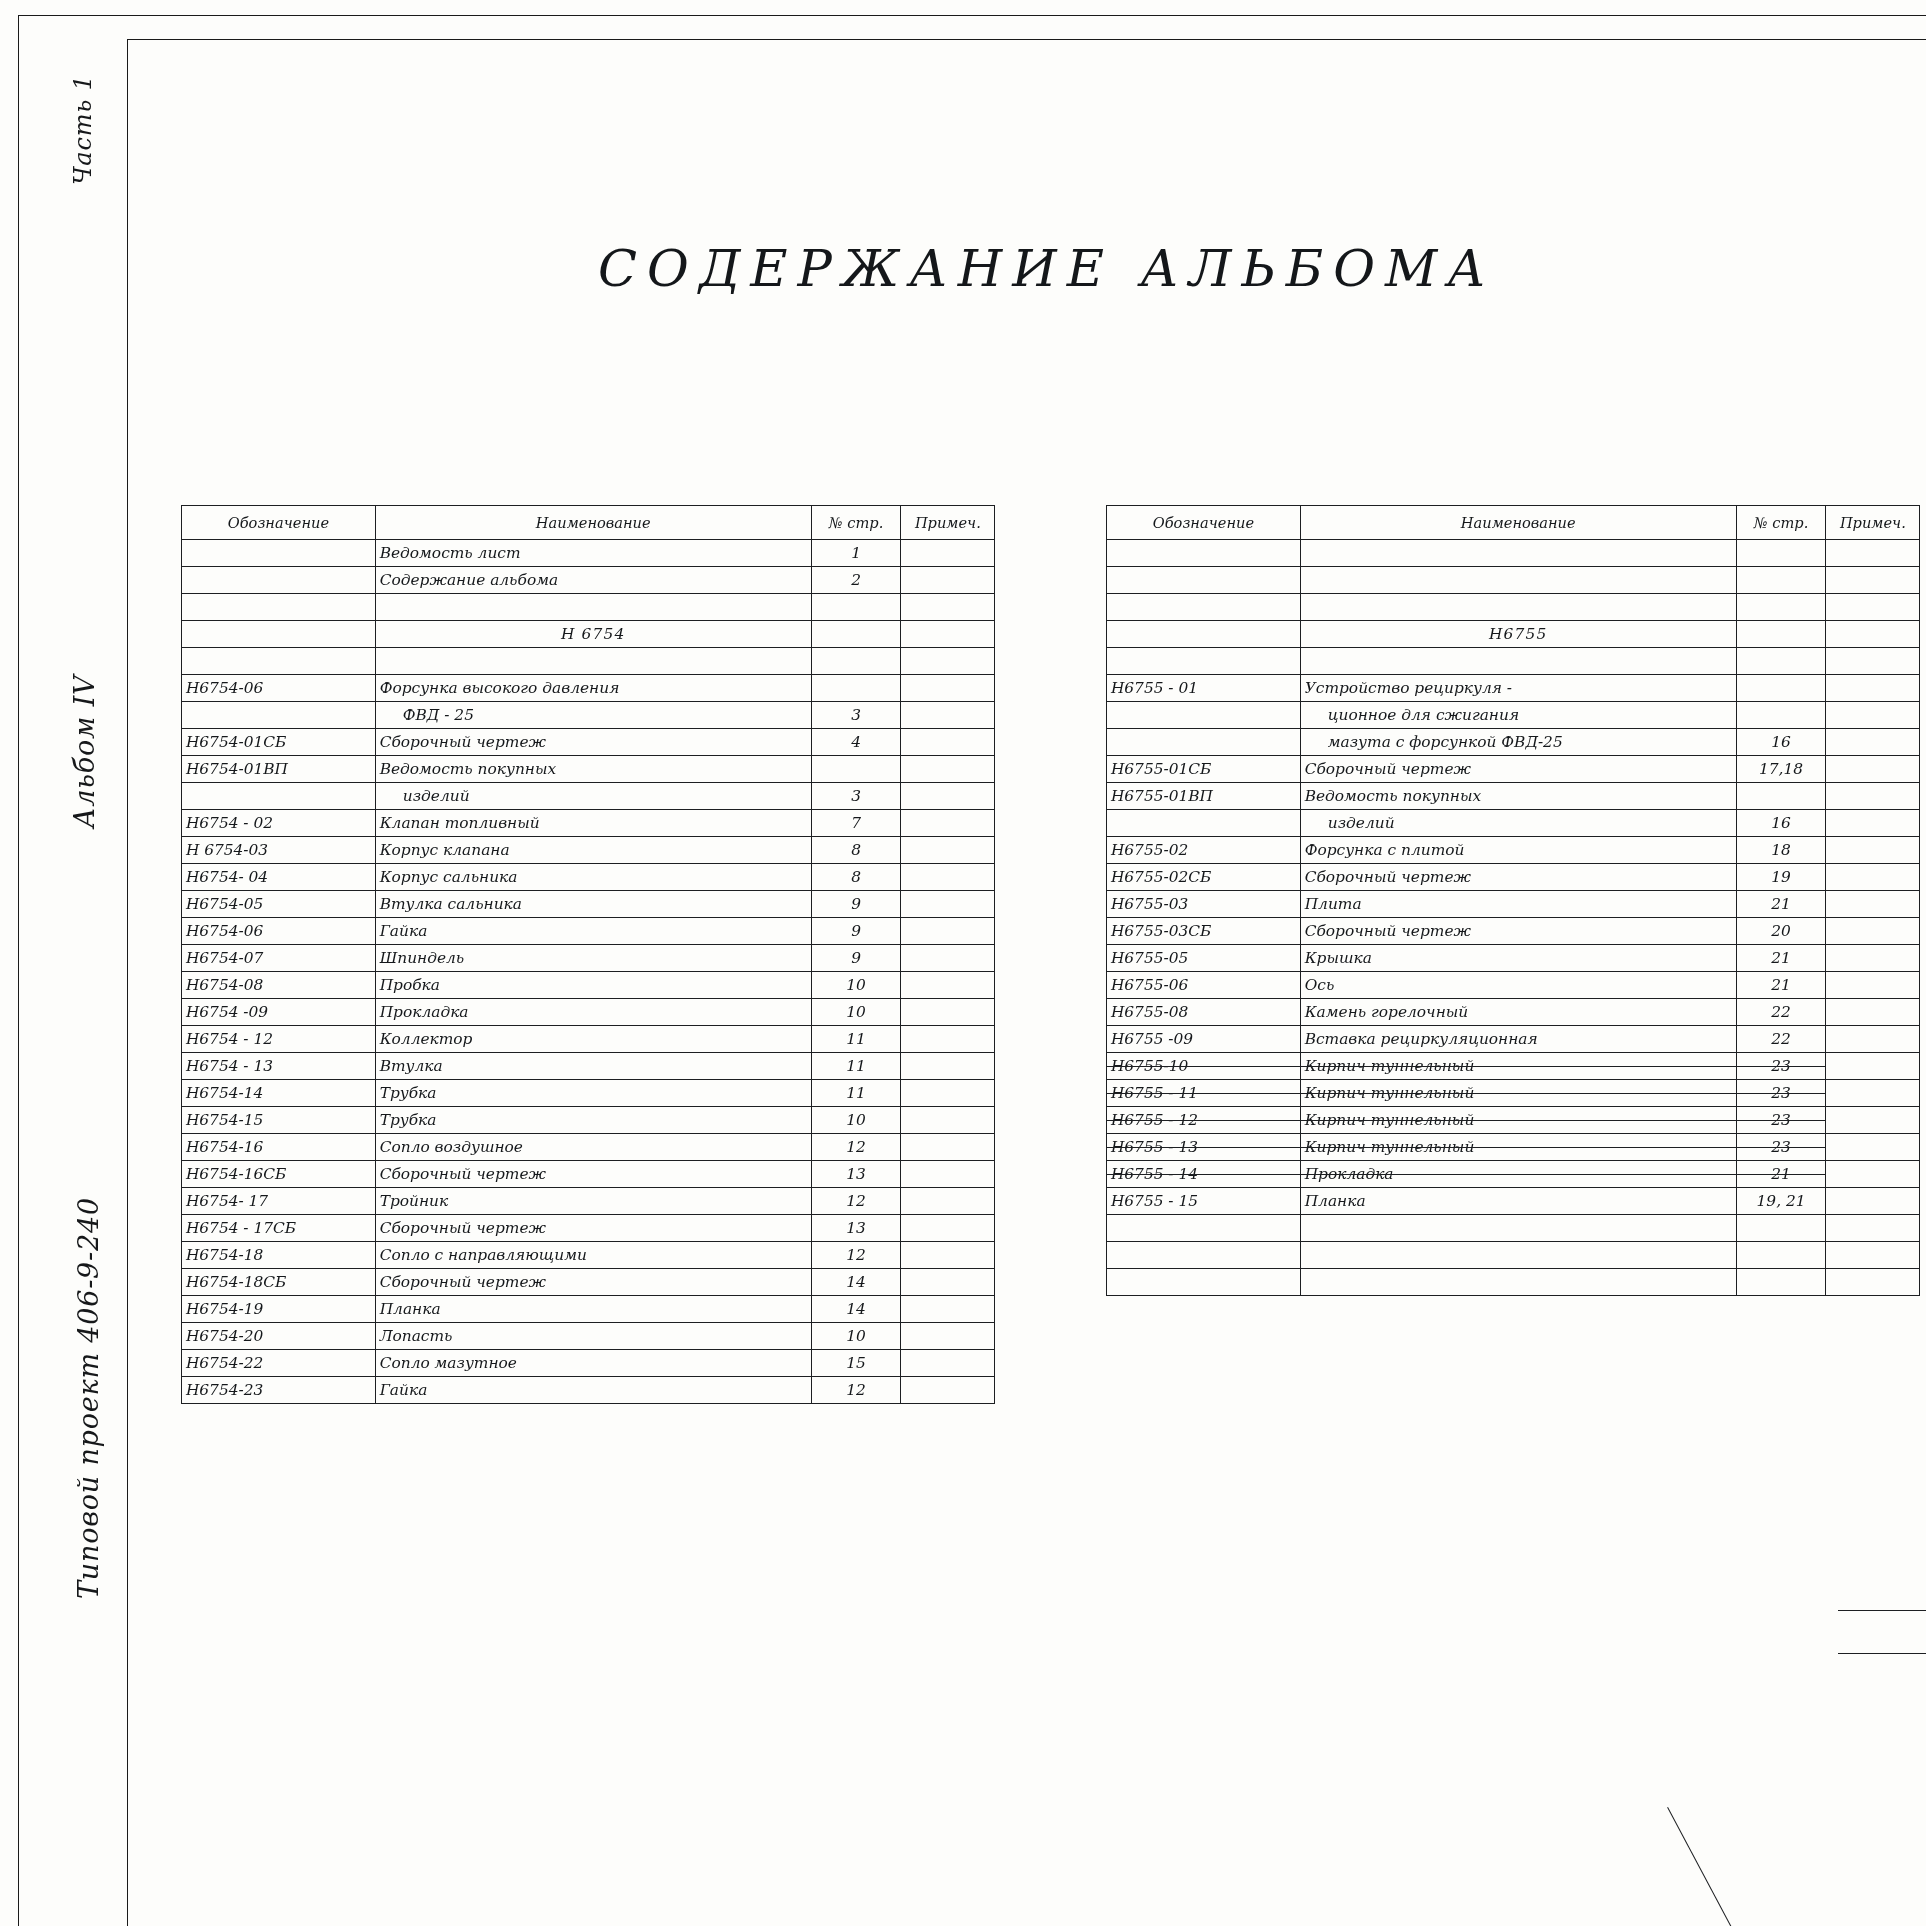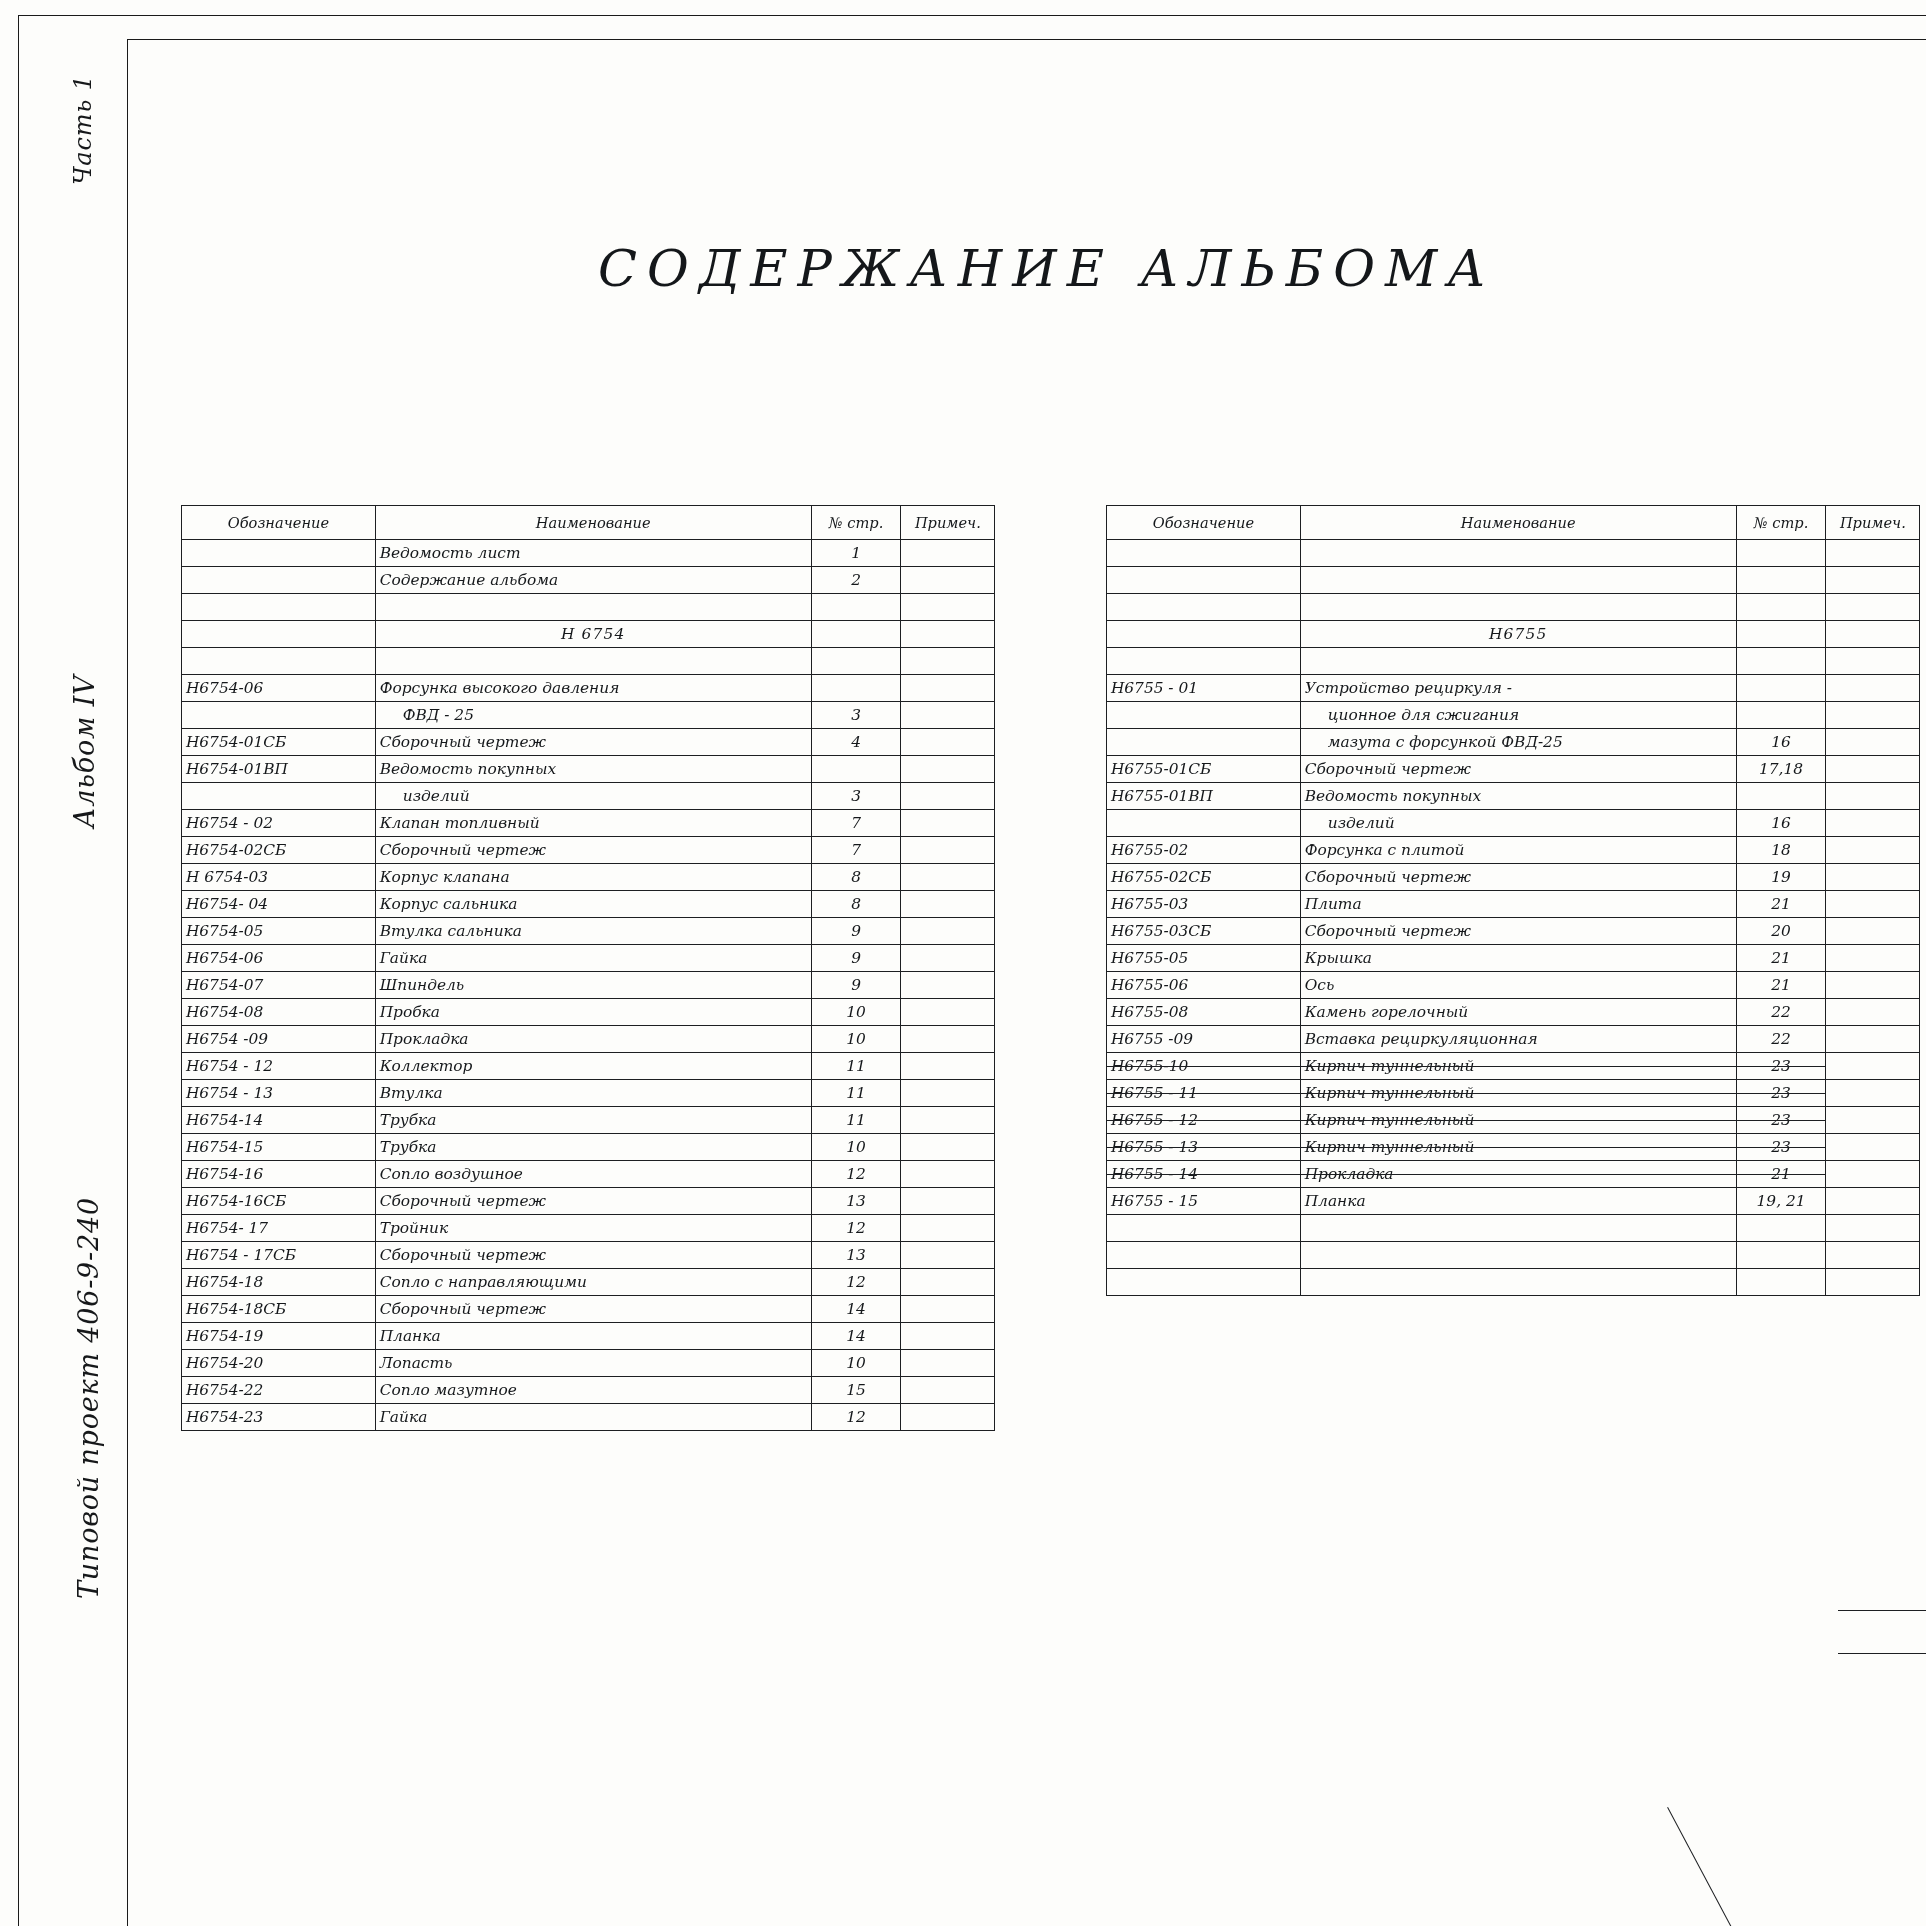--- a/index.html
+++ b/index.html
@@ -219,26 +219,20 @@
           <td class="c-page">3</td>
           <td class="c-note"></td>
         </tr>
         <tr>
           <td class="c-desig">Н6754 - 02</td>
           <td class="c-name">Клапан  топливный</td>
           <td class="c-page">7</td>
           <td class="c-note"></td>
         </tr>
         <tr>
-          <td class="c-desig">Н6754-02СБ</td>
-          <td class="c-name">Сборочный   чертеж</td>
-          <td class="c-page">7</td>
-          <td class="c-note"></td>
-        </tr>
-        <tr>
           <td class="c-desig">Н 6754-03</td>
           <td class="c-name">Корпус   клапана</td>
           <td class="c-page">8</td>
           <td class="c-note"></td>
         </tr>
         <tr>
           <td class="c-desig">Н6754- 04</td>
           <td class="c-name">Корпус  сальника</td>
           <td class="c-page">8</td>
           <td class="c-note"></td>

